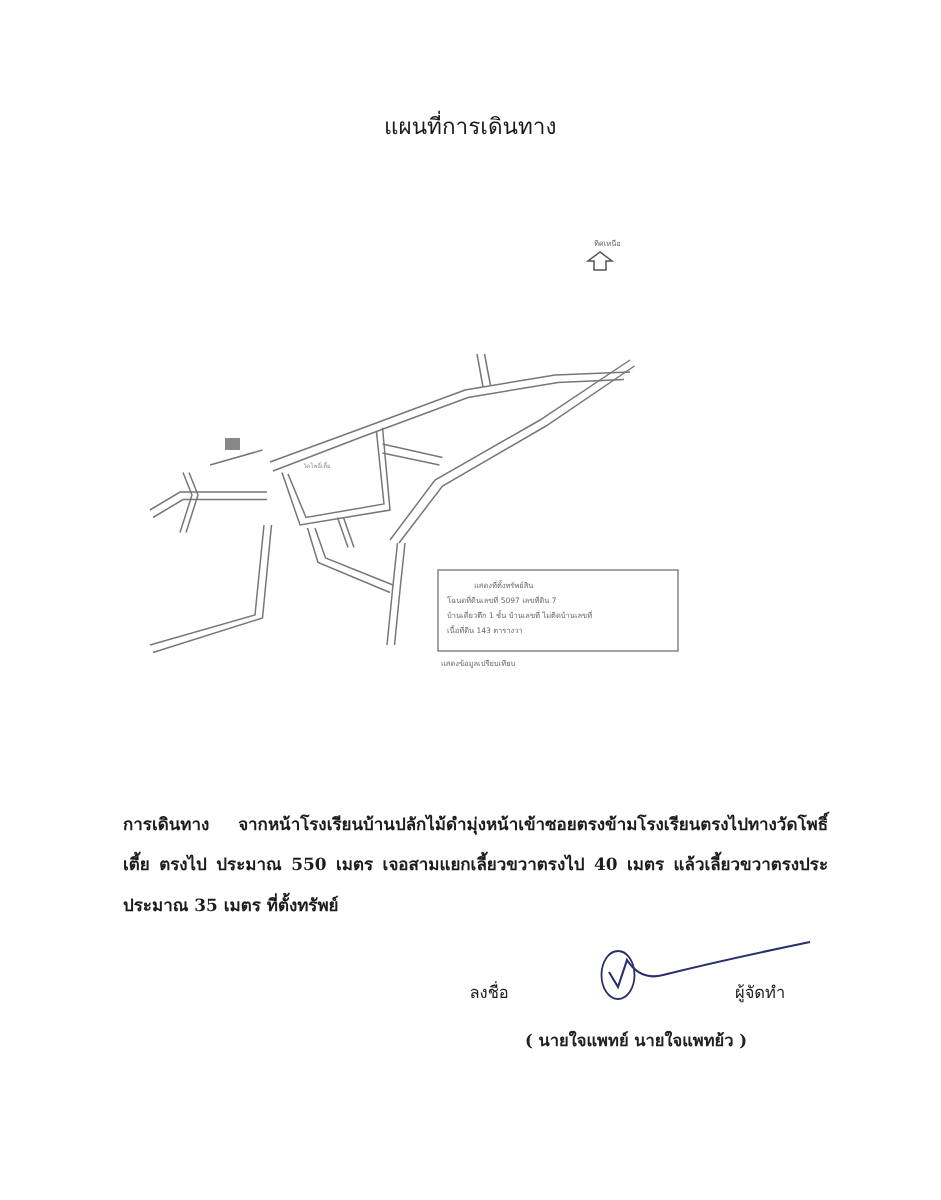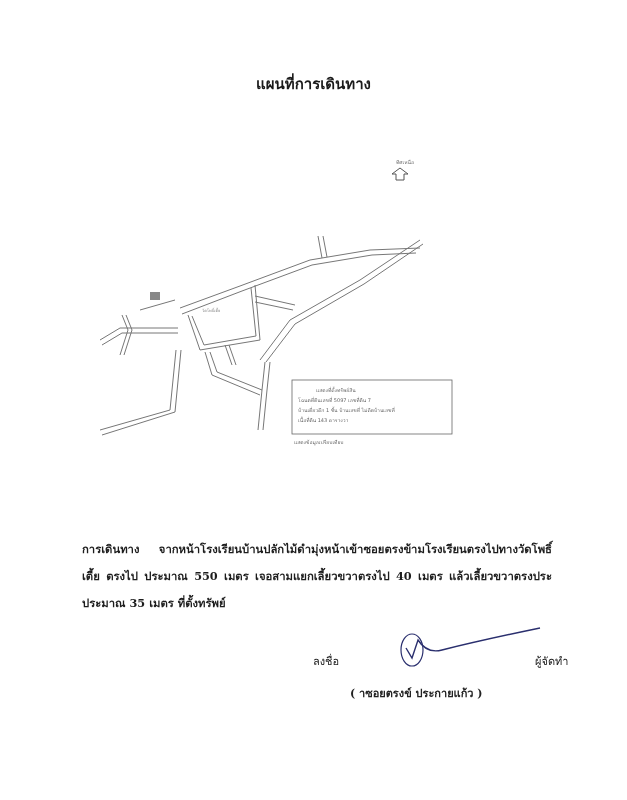--- a/index.html
+++ b/index.html
@@ -1,25 +1,25 @@
 <!DOCTYPE html>
 <html><head>
   <meta charset="utf-8">
   <style>
     html, body { margin: 0; padding: 0; background: #ffffff; }
     body { width: 627px; height: 800px; position: relative; overflow: hidden;
       font-family: "DejaVu Serif", "Liberation Serif", serif; color: #222; }
     .title { position: absolute; top: 72px; left: 0; width: 627px; text-align: center;
-      font-family: "DejaVu Sans", "Liberation Sans", sans-serif; font-weight: bold; font-size: 15px; color: #1a1a1a; }
+      font-family: "DejaVu Sans", "Liberation Sans", sans-serif; font-weight: normal; font-size: 15px; color: #1a1a1a; }
     .map { position: absolute; left: 80px; top: 140px; width: 460px; height: 320px; }
     .para { position: absolute; left: 82px; top: 536px; width: 470px; font-size: 11.3px; line-height: 27px;
       text-align: justify; color: #1d1d1d; font-weight: bold; }
     .sig-label { position: absolute; top: 652px; font-size: 11px; font-weight: normal; color: #222; }
     .sig-left { left: 313px; }
-    .sig-right { left: 490px; margin-left: 45px; }
+    .sig-right { left: 490px; }
     .sig-name { position: absolute; top: 684px; left: 350px; font-size: 11px; font-weight: bold; color: #222; }
     .signature { position: absolute; left: 392px; top: 620px; width: 150px; height: 55px; }
     .legend-text { font-family: "DejaVu Sans", sans-serif; font-size: 5px; fill: #666; }
     .road-label { font-family: "DejaVu Sans", sans-serif; font-size: 4px; fill: #888; }
   </style>
 </head>
 <body>
 
 <div class="title">แผนที่การเดินทาง</div>
 
@@ -79,13 +79,13 @@
 <div class="para">การเดินทาง จากหน้าโรงเรียนบ้านปลักไม้ดำมุ่งหน้าเข้าซอยตรงข้ามโรงเรียนตรงไปทางวัดโพธิ์เตี้ย ตรงไป ประมาณ 550 เมตร เจอสามแยกเลี้ยวขวาตรงไป 40 เมตร แล้วเลี้ยวขวาตรงประประมาณ 35 เมตร ที่ตั้งทรัพย์</div>
 
 <div class="sig-label sig-left">ลงชื่อ</div>
 <div class="signature">
   <svg width="150" height="55" viewBox="0 0 150 55">
     <ellipse cx="20" cy="30" rx="11" ry="16" fill="none" stroke="#2a2f6e" stroke-width="1.2"></ellipse>
     <path d="M14 28 L20 38 L26 20 Q35 34 50 30 Q90 20 148 8" fill="none" stroke="#2a2f6e" stroke-width="1.4"></path>
   </svg>
 </div>
 <div class="sig-label sig-right">ผู้จัดทำ</div>
-<div class="sig-name">( าซอยตรงข์ ประกายแก้ว )</div>
+<div class="sig-name">( นายใจแพทย์ นายใจแพทย้ว )</div>
 
 </body></html>

